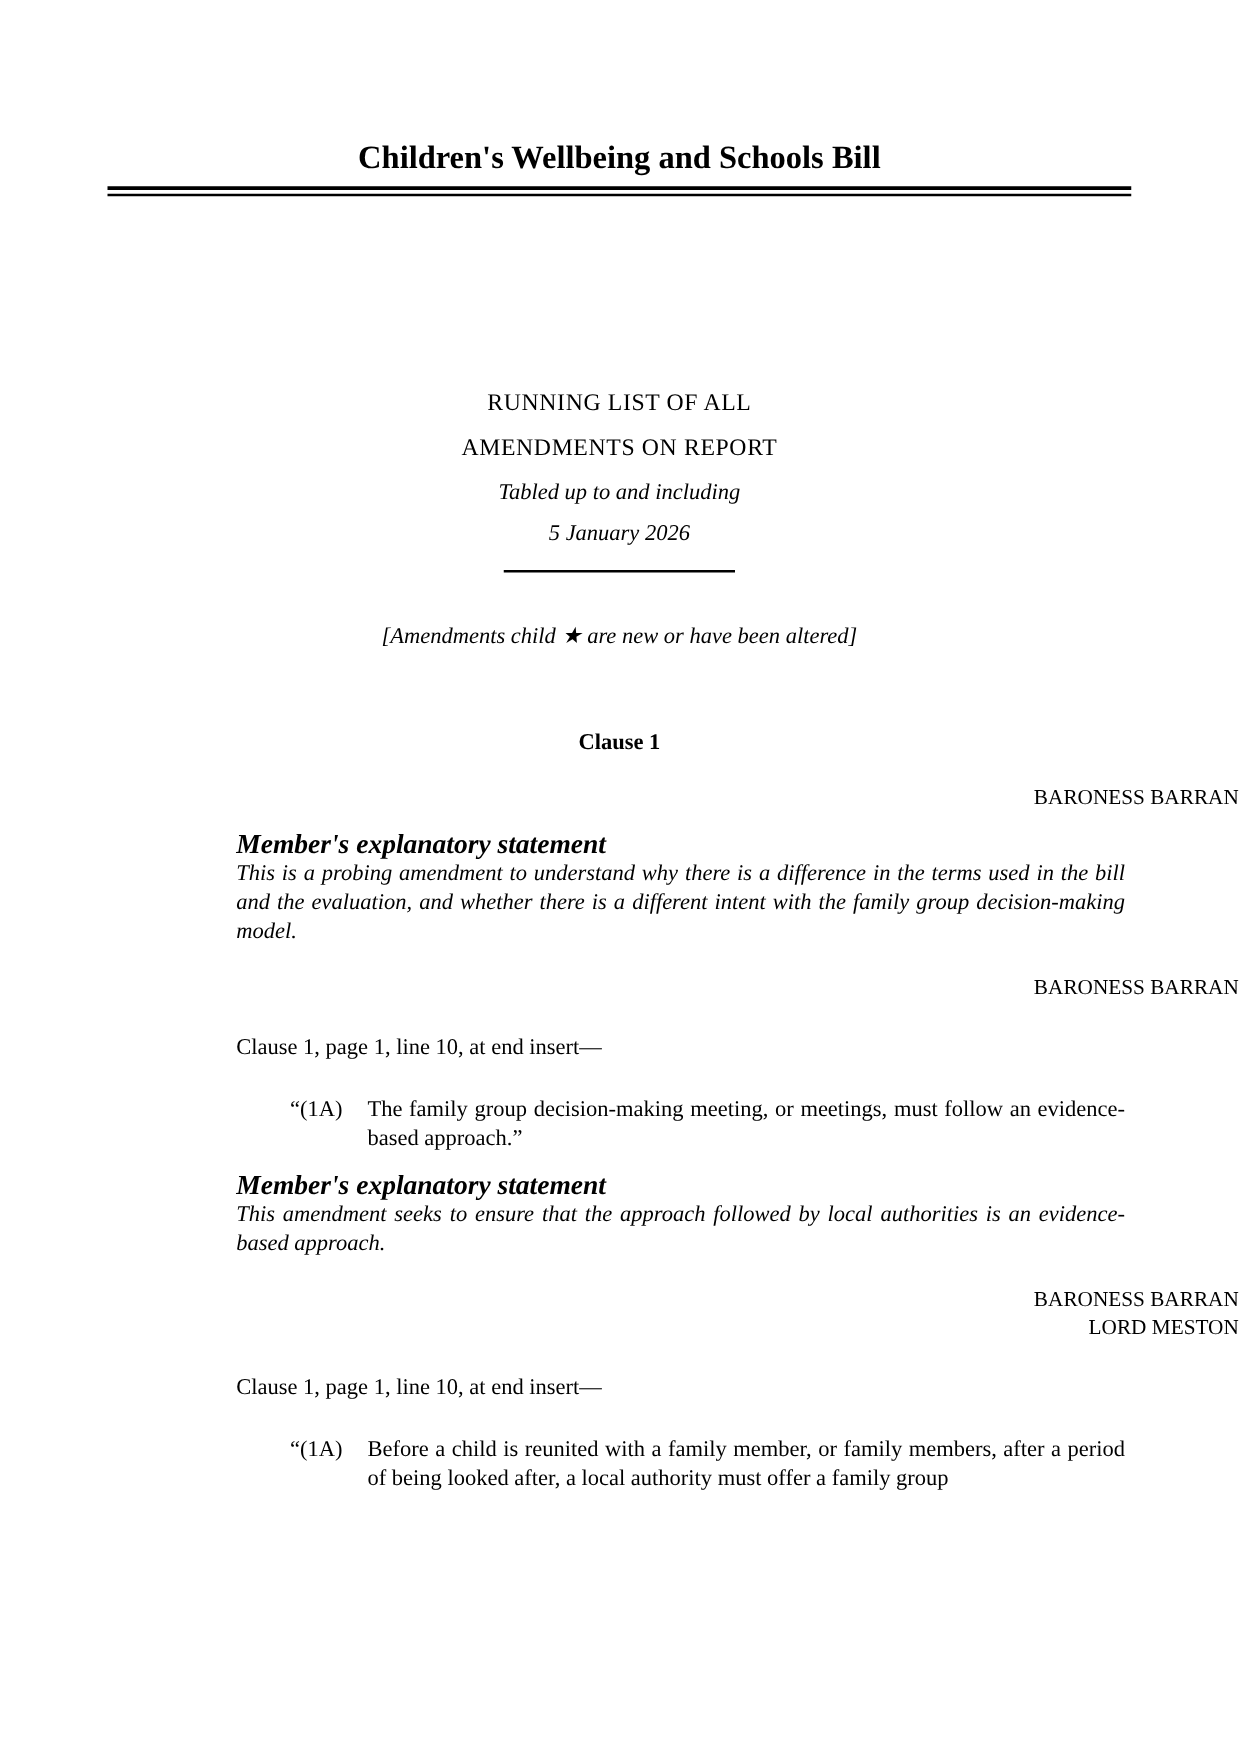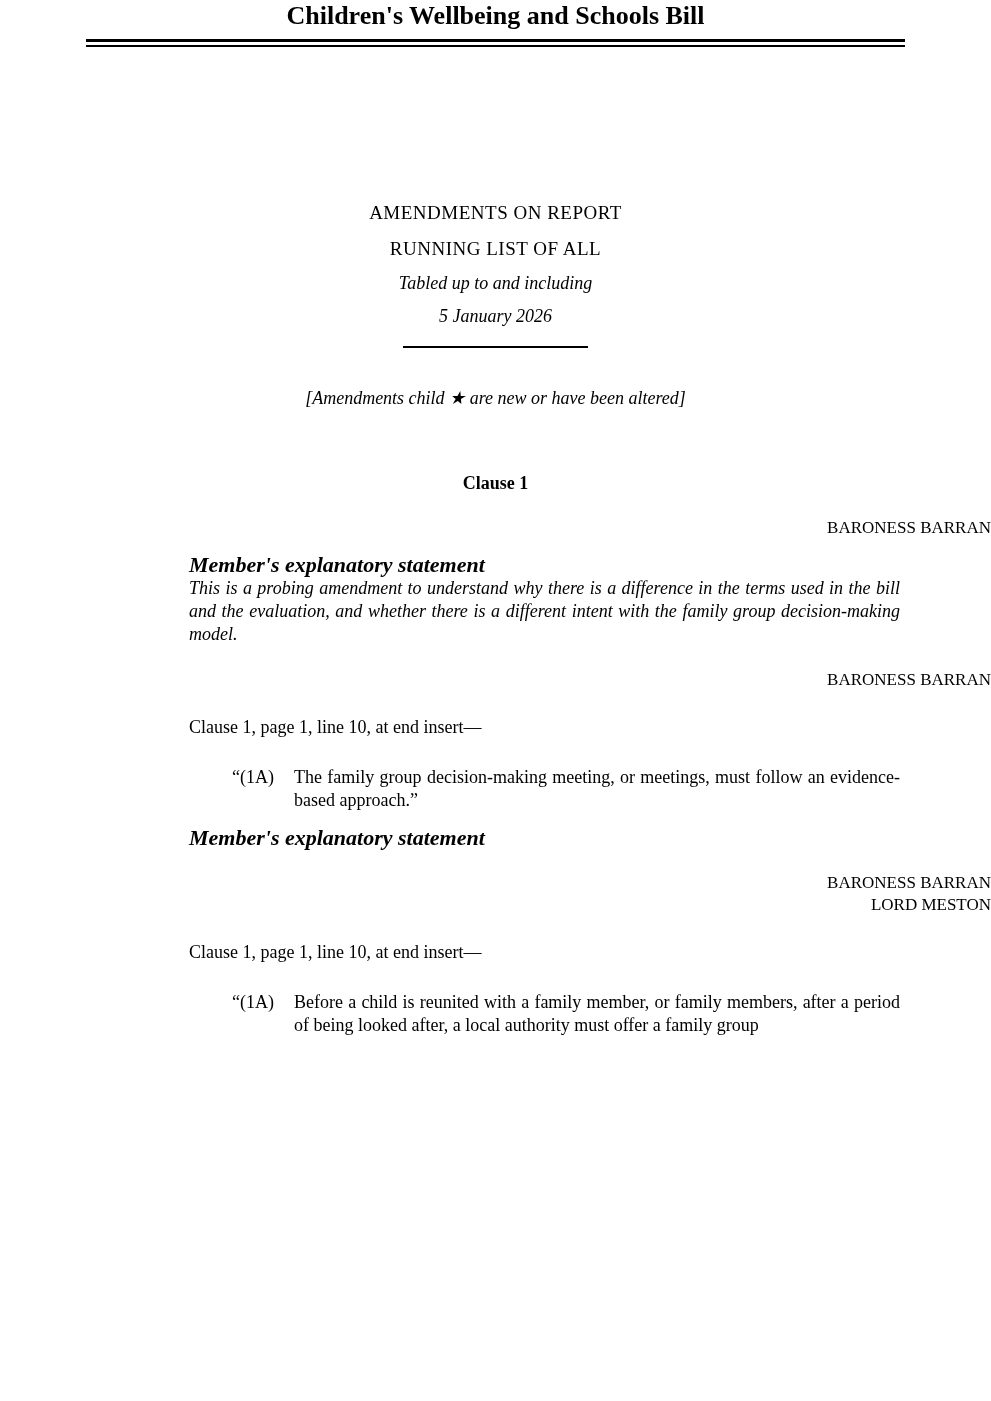--- a/index.html
+++ b/index.html
@@ -4,20 +4,21 @@
 <style>
   html, body { margin: 0; padding: 0; background: #ffffff; }
   .page {
     position: relative;
     width: 991px;
     height: 1218px;
     background: #ffffff;
     color: #000000;
     font-family: "Liberation Serif", serif;
     box-sizing: border-box;
+    padding-top: 110px;
     overflow: hidden;
   }
   .bill-title {
     margin: 0;
     text-align: center;
     font-size: 26px;
     font-weight: bold;
     line-height: 32px;
   }
   .double-rule {
@@ -60,22 +61,22 @@
 </style>
 </head>
 <body>
 
 <div class="page">
 
   <h1 class="bill-title">Children's Wellbeing and Schools Bill</h1>
   <div class="double-rule"></div>
 
   <section class="front">
+    <div class="caps-line">RUNNING LIST OF ALL</div>
     <div class="caps-line">AMENDMENTS ON REPORT</div>
-    <div class="caps-line">RUNNING LIST OF ALL</div>
     <div class="tabled-line">Tabled up to and including</div>
     <div class="tabled-line">5 January 2026</div>
     <hr class="short-rule">
     <div class="marker-note">[Amendments child ★ are new or have been altered]</div>
   </section>
 
   <div class="clause-heading">Clause 1</div>
 
   <section>
     <div class="sponsors">
@@ -91,20 +92,21 @@
     <div class="sponsors">
       <span class="sponsor-line">BARONESS BARRAN</span>
     </div>
     <div class="body-block">
       <p class="instruction">Clause 1, page 1, line 10, at end insert—</p>
       <div class="subsection">
         <span class="sub-num">“(1A)</span>
         <span class="sub-text">The family group decision-making meeting, or meetings, must follow an evidence-based approach.”</span>
       </div>
       <div class="expl-title">Member's explanatory statement</div>
+      <p class="expl-text">This amendment seeks to ensure that the approach followed by local authorities is an evidence-based approach.</p>
     </div>
   </section>
 
   <section>
     <div class="sponsors">
       <span class="sponsor-line">BARONESS BARRAN</span>
       <span class="sponsor-line">LORD MESTON</span>
     </div>
     <div class="body-block">
       <p class="instruction">Clause 1, page 1, line 10, at end insert—</p>

